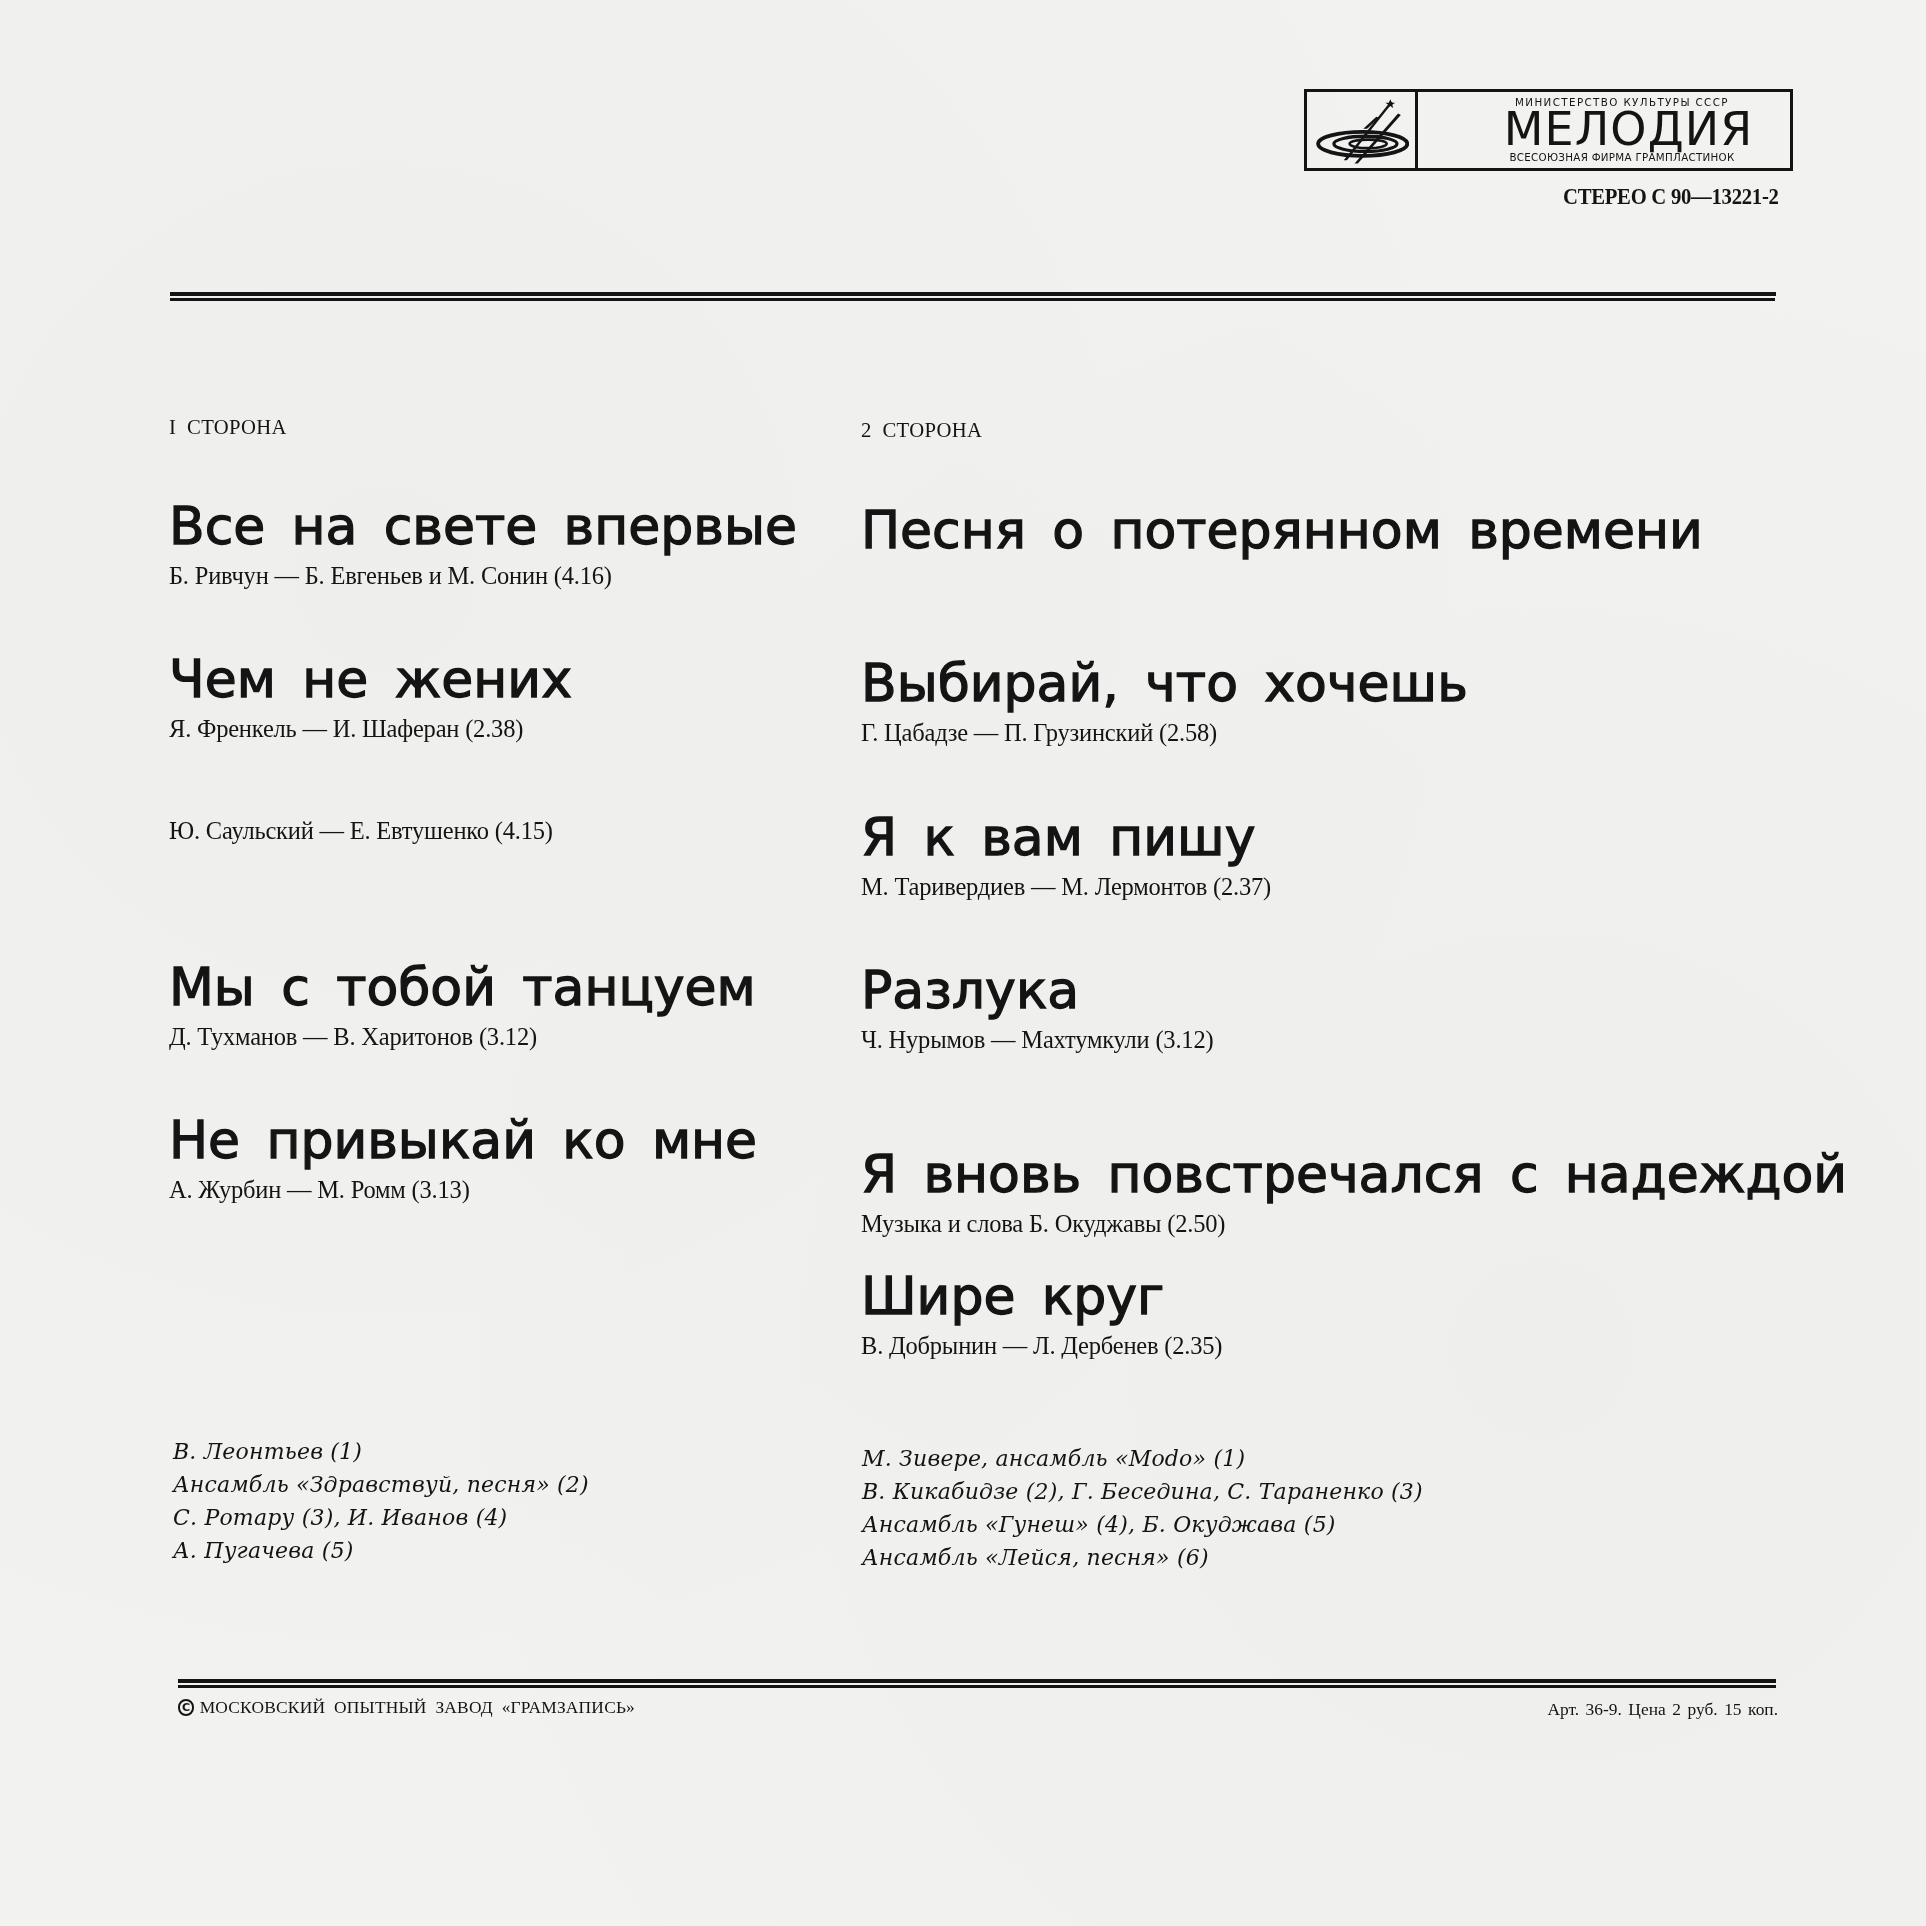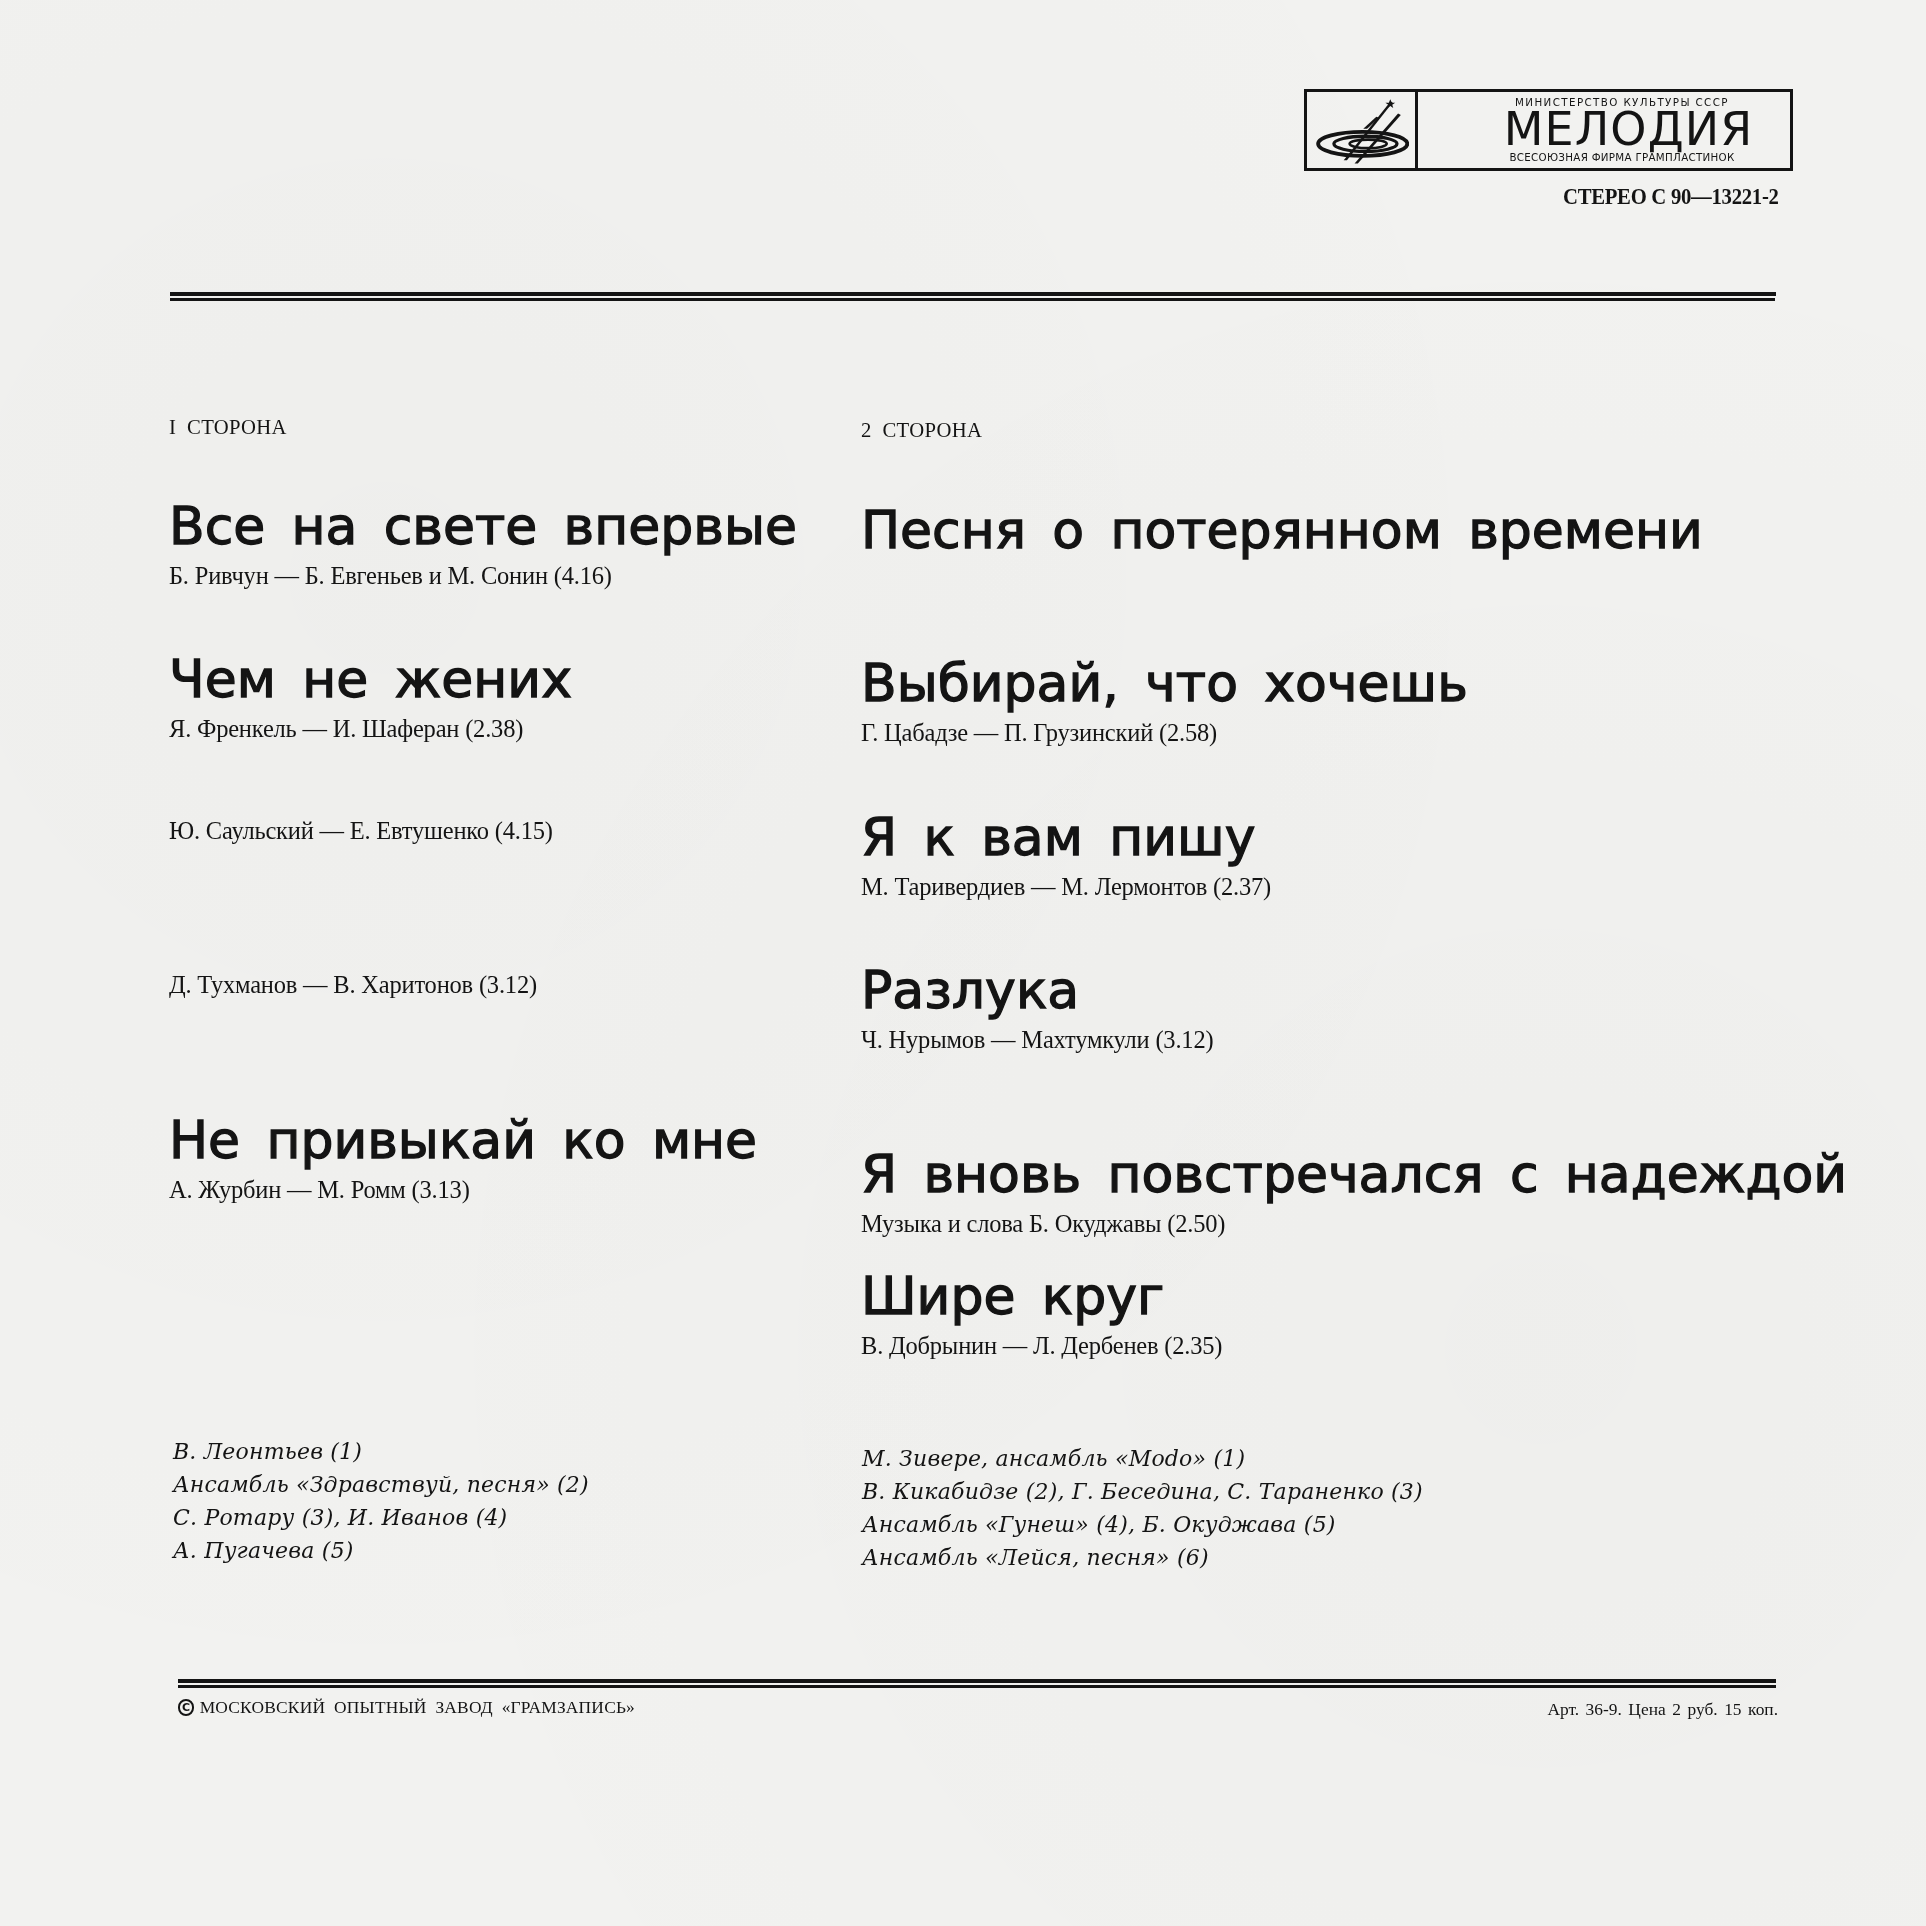--- a/index.html
+++ b/index.html
@@ -126,20 +126,21 @@
   <div class="track-credits">Б. Ривчун — Б. Евгеньев и М. Сонин (4.16)</div>
 </div>
 <div class="track" style="left:169px; top:653px;">
   <div class="track-title">Чем не жених</div>
   <div class="track-credits">Я. Френкель — И. Шаферан (2.38)</div>
 </div>
 <div class="track" style="left:169px; top:807px;">
   <div class="track-credits">Ю. Саульский — Е. Евтушенко (4.15)</div>
 </div>
 <div class="track" style="left:169px; top:961px;">
+  <div class="track-title">Мы с тобой танцуем</div>
   <div class="track-credits">Д. Тухманов — В. Харитонов (3.12)</div>
 </div>
 <div class="track" style="left:169px; top:1114px;">
   <div class="track-title">Не привыкай ко мне</div>
   <div class="track-credits">А. Журбин — М. Ромм (3.13)</div>
 </div>
 
 <div class="performers" style="left:173px; top:1435px;">
   <div>В. Леонтьев (1)</div>
   <div>Ансамбль «Здравствуй, песня» (2)</div>

